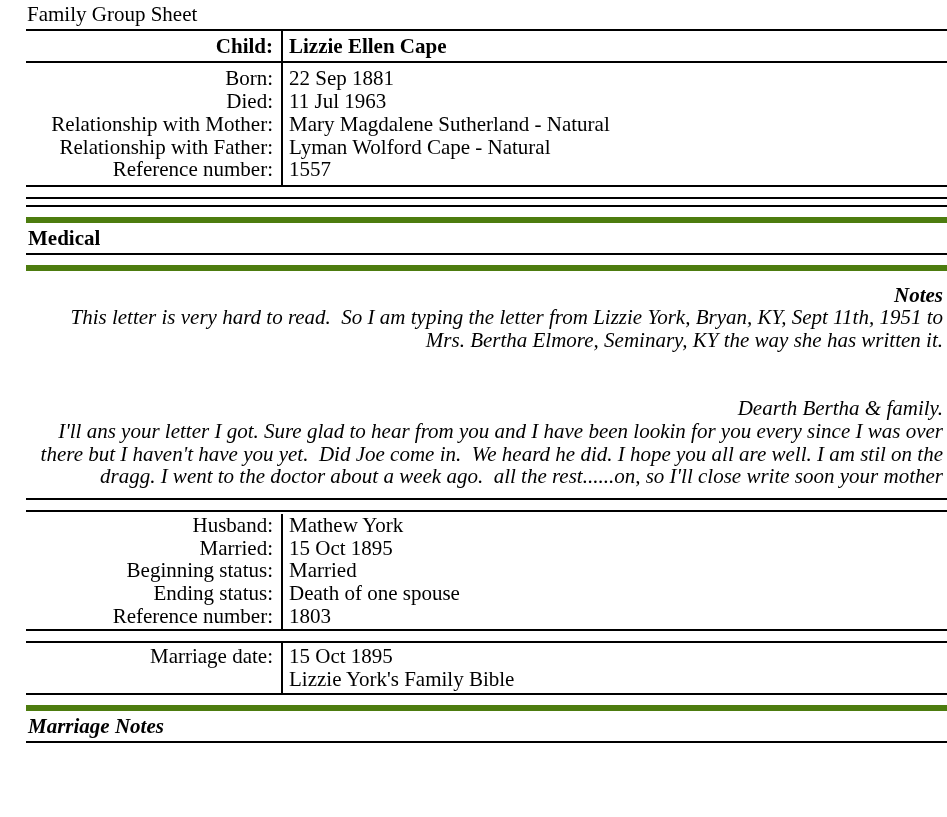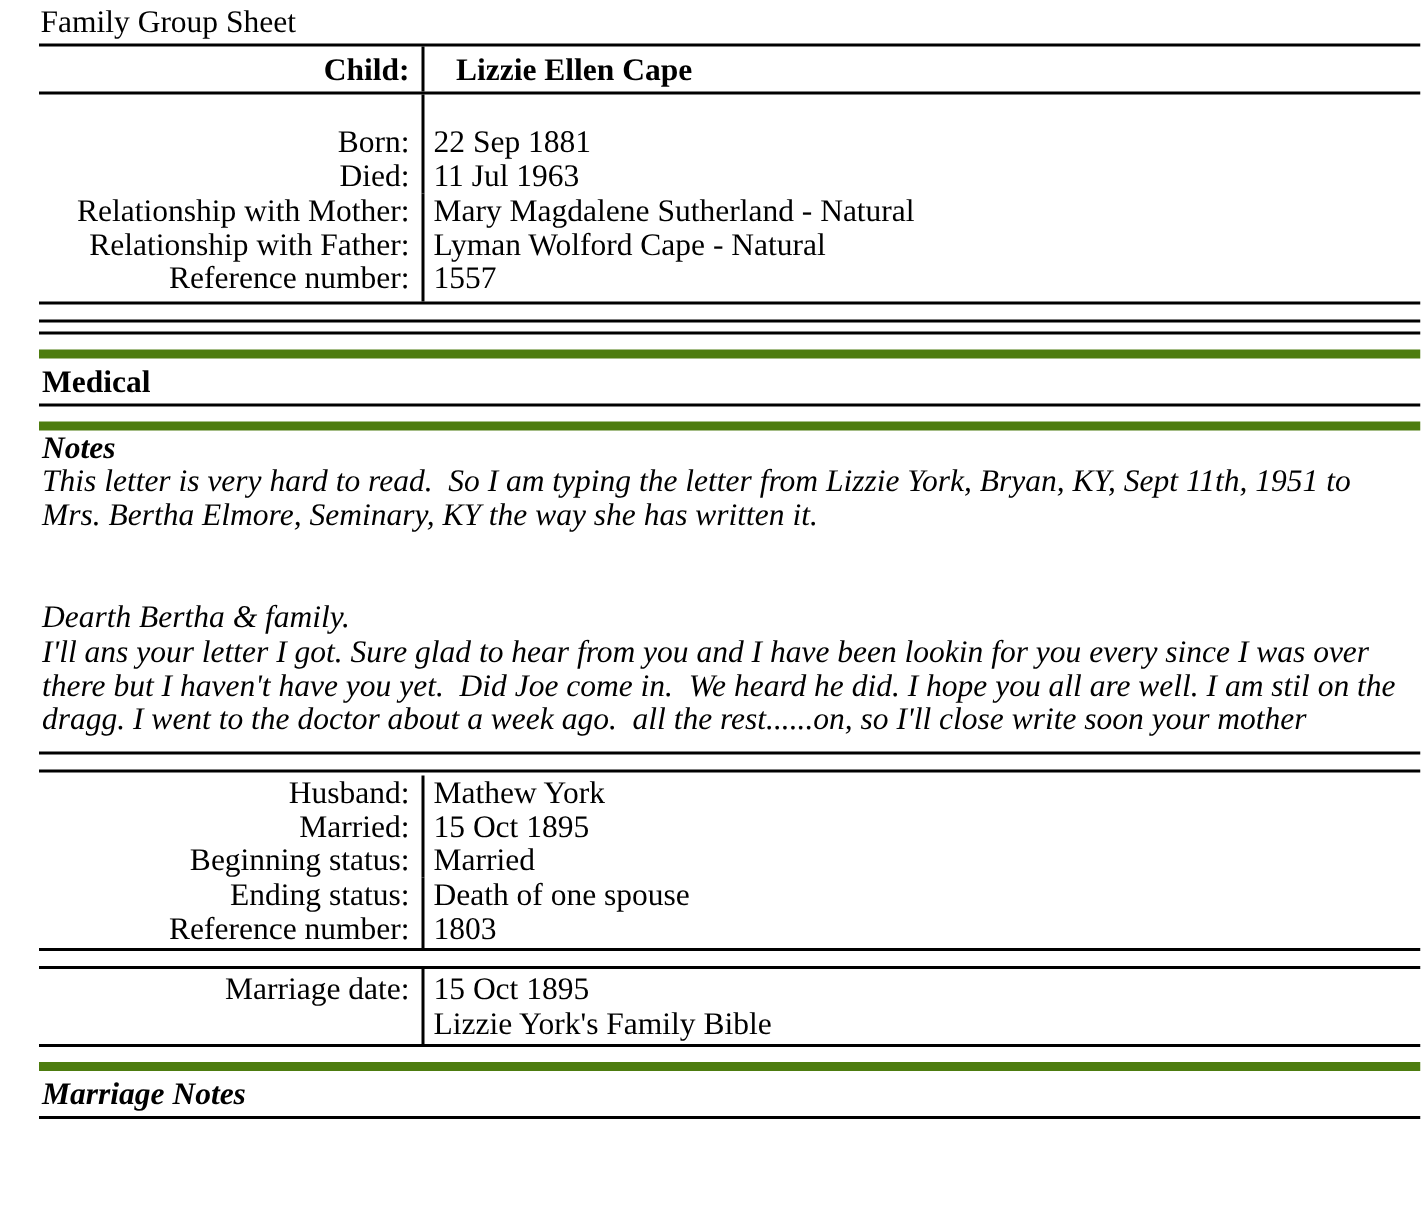--- a/index.html
+++ b/index.html
@@ -37,36 +37,36 @@
     border-right: 2px solid #000;
     text-align: right;
     padding-right: 8px;
   }
   .row > .val {
     flex: 1;
     padding-left: 6px;
     white-space: pre-wrap;
   }
   .bold { font-weight: bold; }
-  .child-row { border-bottom: 2px solid #000; gap: 15px; }
+  .child-row { border-bottom: 2px solid #000; }
   .child-row > div { padding-top: 4px; padding-bottom: 4px; }
-  .d-list .row:first-child > div { padding-top: 20px; }
+  .d-list .row:first-child > div { padding-top: 4px; }
   .d-list .row:last-child  > div { padding-bottom: 4px; }
   .hdr-cells > div { padding-top: 2px; }
   .m-list .row:last-child > div { padding-bottom: 2px; }
   .ad-row > div { padding-top: 3px; padding-bottom: 3px; }
   .md-row > div { padding-top: 2px; padding-bottom: 2px; }
   
   .plain-sec {
     border-top: 6px solid #4d7c0f;
     border-bottom: 2px solid #000;
     margin-bottom: 10px;
     padding: 4px 4px 3px 2px;
   }
-  .notes-sec { padding: 0 4px 10px 2px; }
+  .notes-sec { padding: 13px 4px 10px 2px; text-align: right; }
   .bi { font-weight: bold; font-style: italic; }
   .notes-text {
     font-style: italic;
     white-space: pre-wrap;
   }
 </style>
 </head>
 <body>
 
 <div class="page">

